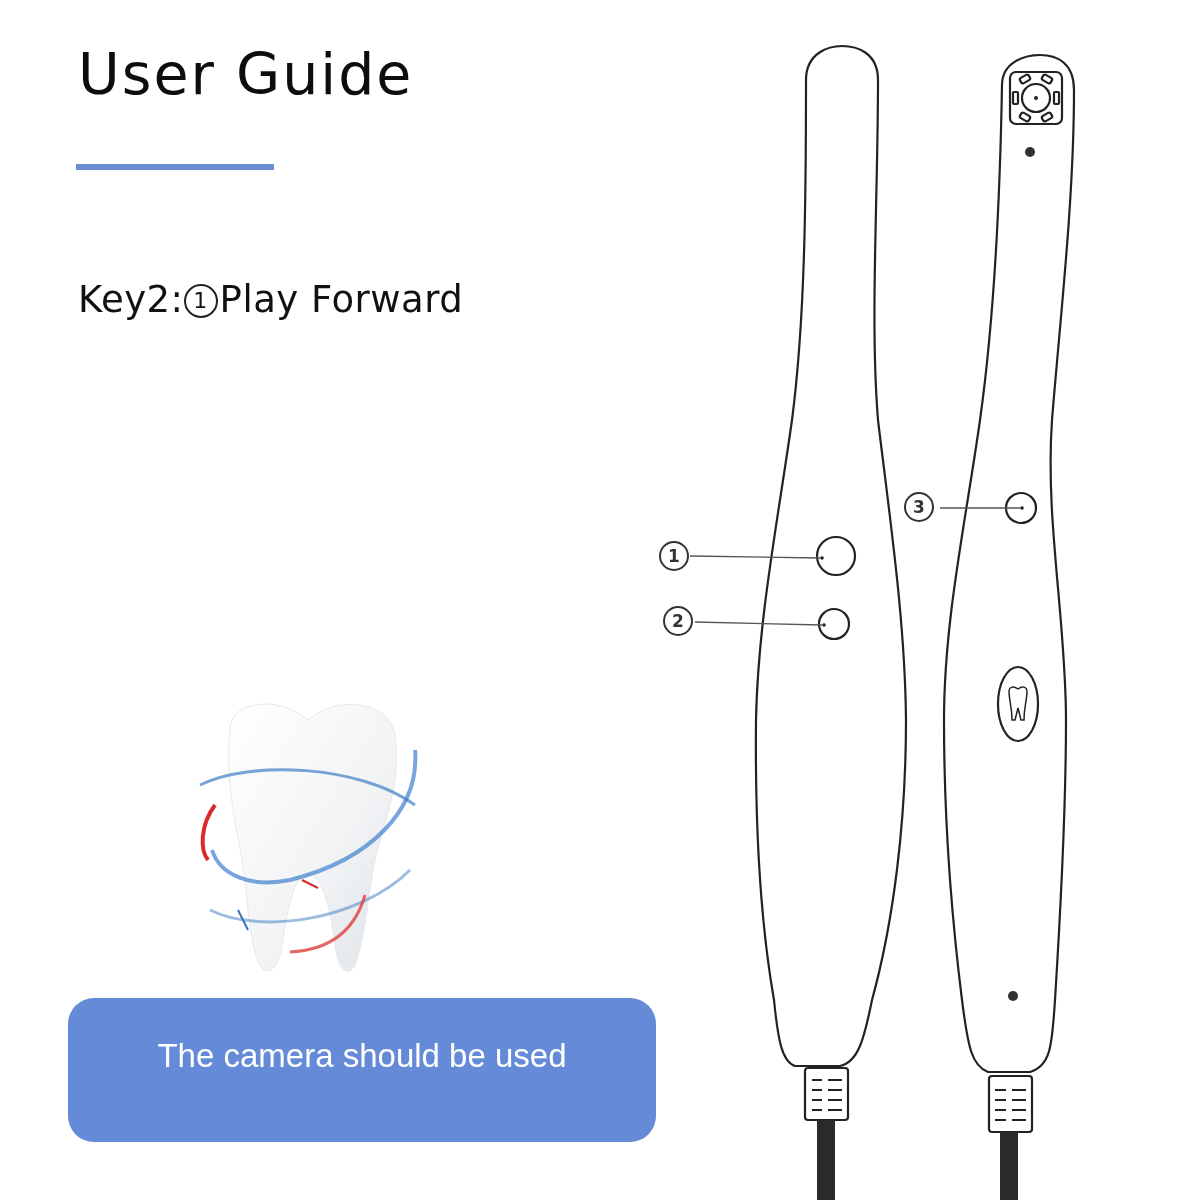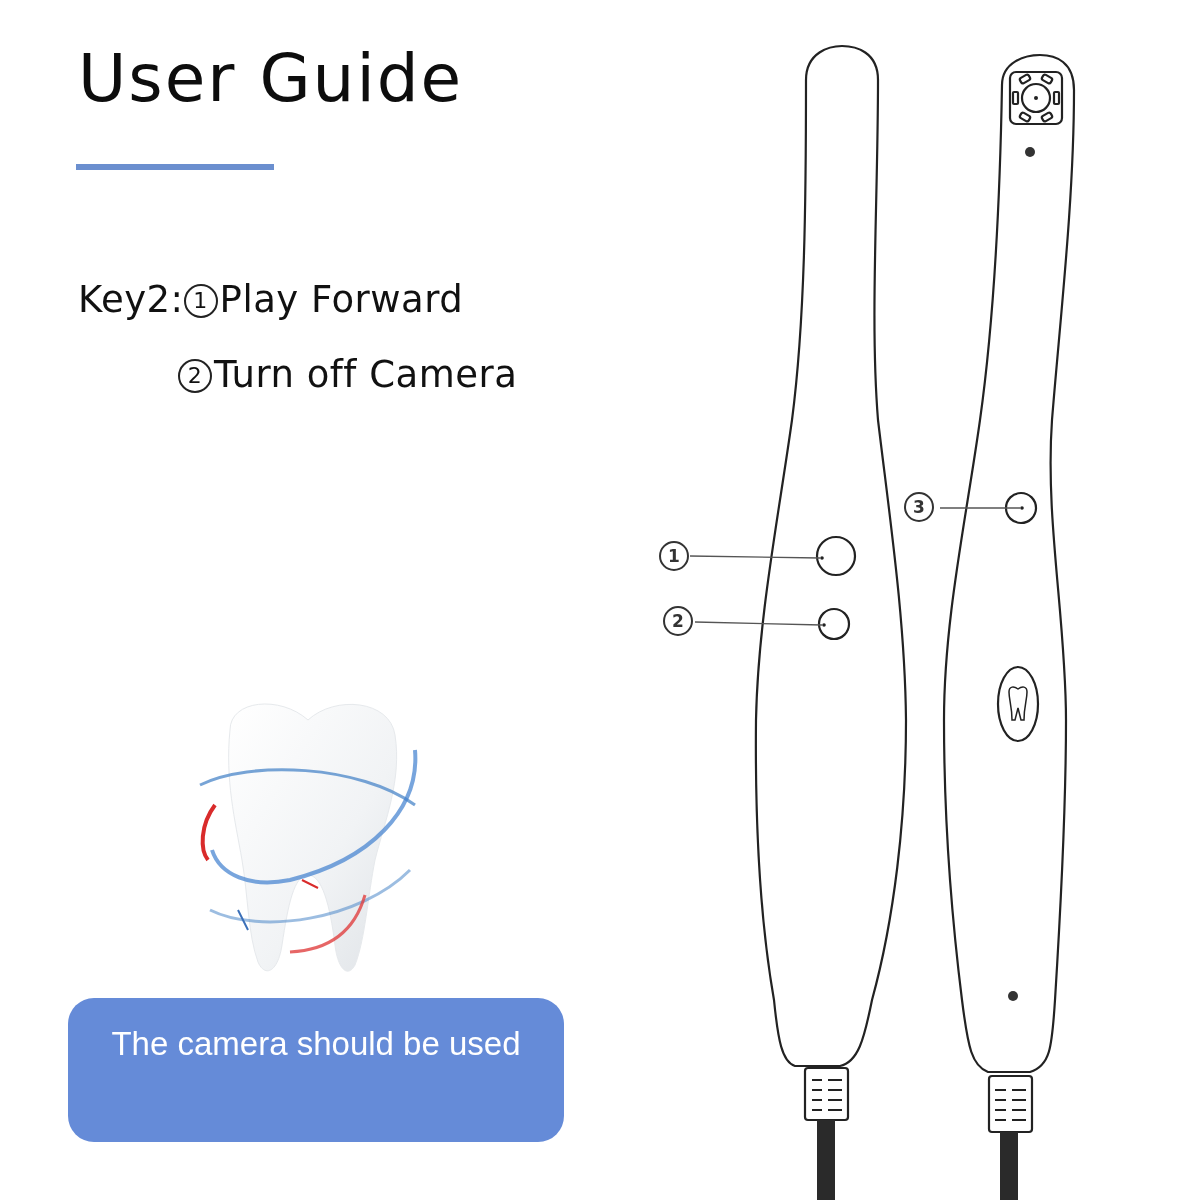--- a/index.html
+++ b/index.html
@@ -1,40 +1,37 @@
 <!DOCTYPE html>
 <html><head>
 <meta charset="utf-8">
 <style>
   html, body { margin: 0; padding: 0; background: #ffffff; }
   body { width: 1200px; height: 1200px; position: relative; overflow: hidden; font-family: "DejaVu Sans", sans-serif; color: #111; }
-  .title { position: absolute; left: 78px; top: 46px; font-size: 66px; font-weight: 400; letter-spacing: 2px; color: #0d0d0d; font-family: "DejaVu Sans", sans-serif; line-height: 1; }
+  .title { position: absolute; left: 78px; top: 46px; font-size: 57px; font-weight: 400; letter-spacing: 2px; color: #0d0d0d; font-family: "DejaVu Sans", sans-serif; line-height: 1; }
   .title-underline { position: absolute; left: 76px; top: 164px; width: 198px; height: 6px; background: #6b8fcf; }
   .keys { position: absolute; left: 78px; top: 262px; font-size: 37px; line-height: 75px; color: #111; letter-spacing: 0.5px; }
   .key-row { white-space: nowrap; height: 75px; }
   .key-row.indent { padding-left: 100px; }
   .key-label { display: inline; }
   .circ { display: inline-block; width: 30px; height: 30px; border: 2px solid #222; border-radius: 50%; font-size: 22px; line-height: 30px; text-align: center; vertical-align: 4px; margin-right: 2px; box-sizing: content-box; }
   .tooth-art { position: absolute; left: 190px; top: 690px; width: 240px; height: 290px; }
-  .notice { position: absolute; left: 68px; top: 998px; width: 496px; height: 144px; background: #658bd8; border-radius: 26px; color: #ffffff; font-family: "Liberation Sans", sans-serif; font-size: 33px; line-height: 55px; text-align: center; padding-top: 18px; box-sizing: border-box; }
+  .notice { position: absolute; left: 68px; top: 998px; width: 588px; height: 144px; background: #658bd8; border-radius: 26px; color: #ffffff; font-family: "Liberation Sans", sans-serif; font-size: 33px; line-height: 55px; text-align: center; padding-top: 30px; box-sizing: border-box; }
   .notice div { white-space: nowrap; }
   .device-art { position: absolute; left: 640px; top: 30px; width: 520px; height: 1170px; }
 </style>
 </head>
 <body>
 
 <div class="title">User Guide</div>
 <div class="title-underline"></div>
 
 <div class="keys">
   <div class="key-row">
     <span class="key-label">Key2:</span><span class="circ">1</span><span>Play Forward</span>
-  </div>
-  <div class="key-row indent">
-    <span class="circ">2</span><span>Turn off Camera</span>
   </div>
 </div>
 
 <svg class="tooth-art" viewBox="0 0 240 290" xmlns="http://www.w3.org/2000/svg">
   <defs>
     <linearGradient id="toothG" x1="0" y1="0" x2="1" y2="1">
       <stop offset="0" stop-color="#ffffff"></stop>
       <stop offset="0.6" stop-color="#f1f3f5"></stop>
       <stop offset="1" stop-color="#dfe3e7"></stop>
     </linearGradient>

